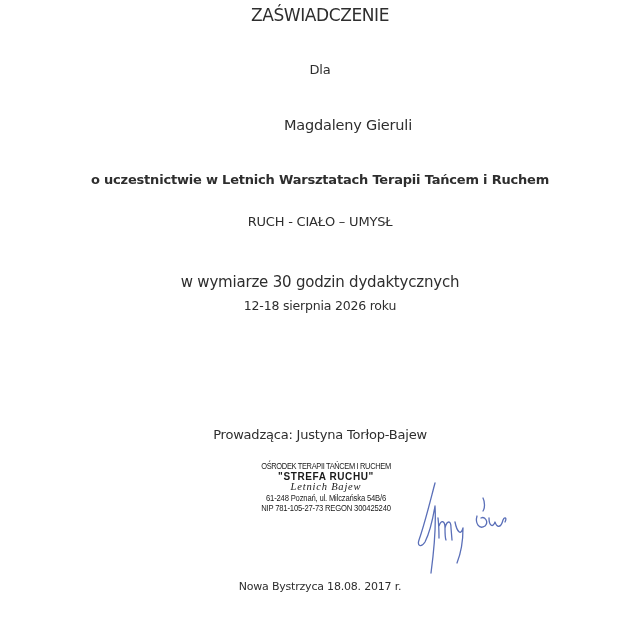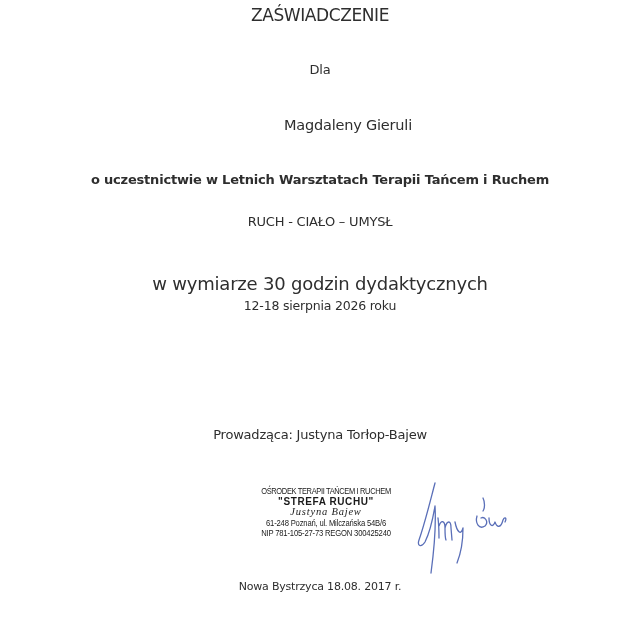--- a/index.html
+++ b/index.html
@@ -21,29 +21,29 @@
       width: 640px;
       text-align: center;
       white-space: nowrap;
       letter-spacing: -0.2px;
     }
     .title { top: 5px; font-size: 17px; letter-spacing: -0.4px; }
     .dla { top: 62px; font-size: 13px; }
     .name { top: 117px; font-size: 14.5px; margin-left: 28px; }
     .participation { top: 172px; font-size: 13px; font-weight: bold; }
     .motto { top: 214px; font-size: 13px; }
-    .hours { top: 273px; font-size: 18px; }
+    .hours { top: 273px; font-size: 15px; }
     .dates { top: 298px; font-size: 12.5px; }
     .leader { top: 427px; font-size: 13px; }
     .place-date { top: 580px; font-size: 11px; }
 
     .stamp {
       position: absolute;
       left: 246px;
-      top: 486px;
+      top: 461px;
       width: 160px;
       font-family: "Liberation Sans", sans-serif;
       color: #1a1a1a;
       text-align: center;
       line-height: 10.5px;
     }
     .stamp .s1 { font-size: 8.5px; letter-spacing: -0.4px; transform: scaleX(0.88); transform-origin: center; }
     .stamp .s2 { font-size: 10px; font-weight: bold; letter-spacing: 0.6px; }
     .stamp .s3 { font-family: "Liberation Serif", serif; font-style: italic; font-size: 10.5px; letter-spacing: 0.8px; }
     .stamp .s4 { font-size: 8.5px; letter-spacing: -0.2px; transform: scaleX(0.9); transform-origin: center; }
@@ -66,21 +66,21 @@
   <div class="line name">Magdaleny Gieruli</div>
   <div class="line participation">o uczestnictwie w Letnich Warsztatach Terapii Tańcem i Ruchem</div>
   <div class="line motto">RUCH - CIAŁO – UMYSŁ</div>
   <div class="line hours">w wymiarze 30 godzin dydaktycznych</div>
   <div class="line dates">12-18 sierpnia 2026 roku</div>
   <div class="line leader">Prowadząca: Justyna Torłop-Bajew</div>
 
   <div class="stamp">
     <div class="s1">OŚRODEK TERAPII TAŃCEM I RUCHEM</div>
     <div class="s2">"STREFA RUCHU"</div>
-    <div class="s3">Justyna Bajew</div>
+    <div class="s3">Letnich Bajew</div>
     <div class="s4">61-248 Poznań, ul. Milczańska 54B/6</div>
     <div class="s5">NIP 781-105-27-73  REGON 300425240</div>
   </div>
 
   <svg class="signature" viewBox="0 0 125 100" fill="none" stroke="#5a6fb8" stroke-width="1.3" stroke-linecap="round" stroke-linejoin="round">
     <path d="M30 5 C26 20, 20 45, 14 62 C12 68, 16 70, 20 64 C24 56, 28 40, 30 28 C31 45, 30 65, 26 95"></path>
     <path d="M33 40 C34 48, 34 55, 34 60 M34 48 C36 42, 40 42, 40 50 C40 55, 40 60, 41 62 M40 50 C42 42, 46 42, 46 50 L47 62"></path>
     <path d="M50 44 C52 54, 56 58, 58 50 C58 60, 56 75, 52 85"></path>
     <path d="M78 20 C80 24, 80 30, 78 33"></path>
     <path d="M72 38 C70 45, 74 52, 80 48 C84 44, 80 38, 76 40 M84 40 C84 48, 88 50, 90 44 C92 50, 96 50, 98 42 C100 38, 102 40, 100 44"></path>

